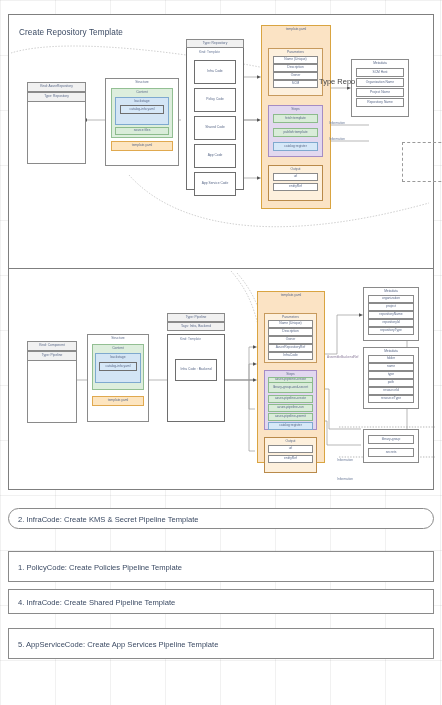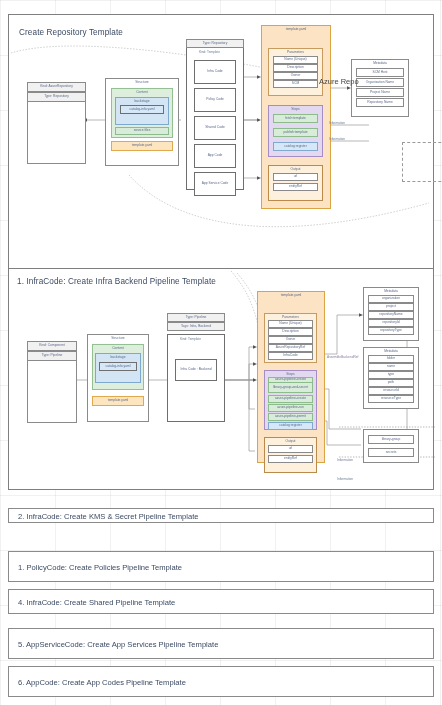--- a/index.html
+++ b/index.html
@@ -176,30 +176,29 @@
     <div class="bx" style="left:264px; top:168px; width:45px; height:8px;">entityRef</div>
 
     <div class="grp thick" style="left:342px; top:44px; width:58px; height:58px;">
       <div class="cap">Metadata</div>
     </div>
     <div class="bx" style="left:347px; top:53px; width:48px; height:9px;">SCM Host</div>
     <div class="bx" style="left:347px; top:63px; width:48px; height:9px;">Organization Name</div>
     <div class="bx" style="left:347px; top:73px; width:48px; height:9px;">Project Name</div>
     <div class="bx" style="left:347px; top:83px; width:48px; height:9px;">Repository Name</div>
 
-    <div class="freetext big" style="left:310px; top:62px;">Azure Repo</div>
+    <div class="freetext big" style="left:310px; top:62px;">Type Repo</div>
     <div class="freetext" style="left:320px; top:106px;">Information</div>
     <div class="freetext" style="left:320px; top:122px;">Information</div>
 
     <div style="position:absolute; left:393px; top:127px; width:60px; height:40px; border:1px dashed #9a9a9a;"></div>
   </div>
 
   <div class="panel" style="left:8px; top:268px; width:426px; height:222px;">
 
-    <div class="panel-title" style="left:8px; top:8px;">1. InfraCode: Create Infra Backend Pipeline Template</div>
 
     <svg class="wires" width="426" height="222">
       <g stroke="#9a9a9a" stroke-width="0.7" fill="none">
         <path d="M222,2 C236,18 244,34 250,60" stroke="#bbb" stroke-dasharray="1.5,1.5"></path>
         <path d="M228,4 C242,20 250,36 256,62" stroke="#bbb" stroke-dasharray="1.5,1.5"></path>
         <line x1="55" y1="111" x2="78" y2="111"></line>
         <line x1="135" y1="111" x2="158" y2="111"></line>
         <line x1="210" y1="111" x2="246" y2="111" stroke-width="1.3"></line>
         <polyline points="246,78 240,78 240,140 246,140"></polyline>
         <polyline points="246,95 240,95 240,182 246,182"></polyline>
@@ -297,29 +296,26 @@
 
     <div class="grp thick" style="left:354px; top:160px; width:56px; height:34px;"></div>
     <div class="bx" style="left:359px; top:166px; width:46px; height:9px;">library-group</div>
     <div class="bx" style="left:359px; top:179px; width:46px; height:9px;">secrets</div>
 
     <div class="freetext" style="left:318px; top:86px; color:#8a7a9a;">AssembleBackendRef</div>
     <div class="freetext" style="left:328px; top:189px;">Information</div>
     <div class="freetext" style="left:328px; top:208px;">Information</div>
   </div>
 
-  <div class="acc" style="top:508px; height:15px;">
+  <div class="acc" style="top:508px; height:21px;border-radius:11px;">
     <div class="acc-label">2. InfraCode: Create KMS &amp; Secret Pipeline Template</div>
   </div>
   <div class="acc" style="top:551px; height:31px;">
     <div class="acc-label">1. PolicyCode: Create Policies Pipeline Template</div>
   </div>
   <div class="acc" style="top:589px; height:25px;">
     <div class="acc-label">4. InfraCode: Create Shared Pipeline Template</div>
   </div>
   <div class="acc" style="top:628px; height:31px;">
     <div class="acc-label">5. AppServiceCode: Create App Services Pipeline Template</div>
   </div>
-  <div class="acc" style="top:666px; height:31px;">
-    <div class="acc-label">6. AppCode: Create App Codes Pipeline Template</div>
-  </div>
 
 </div>
 
 </body></html>

